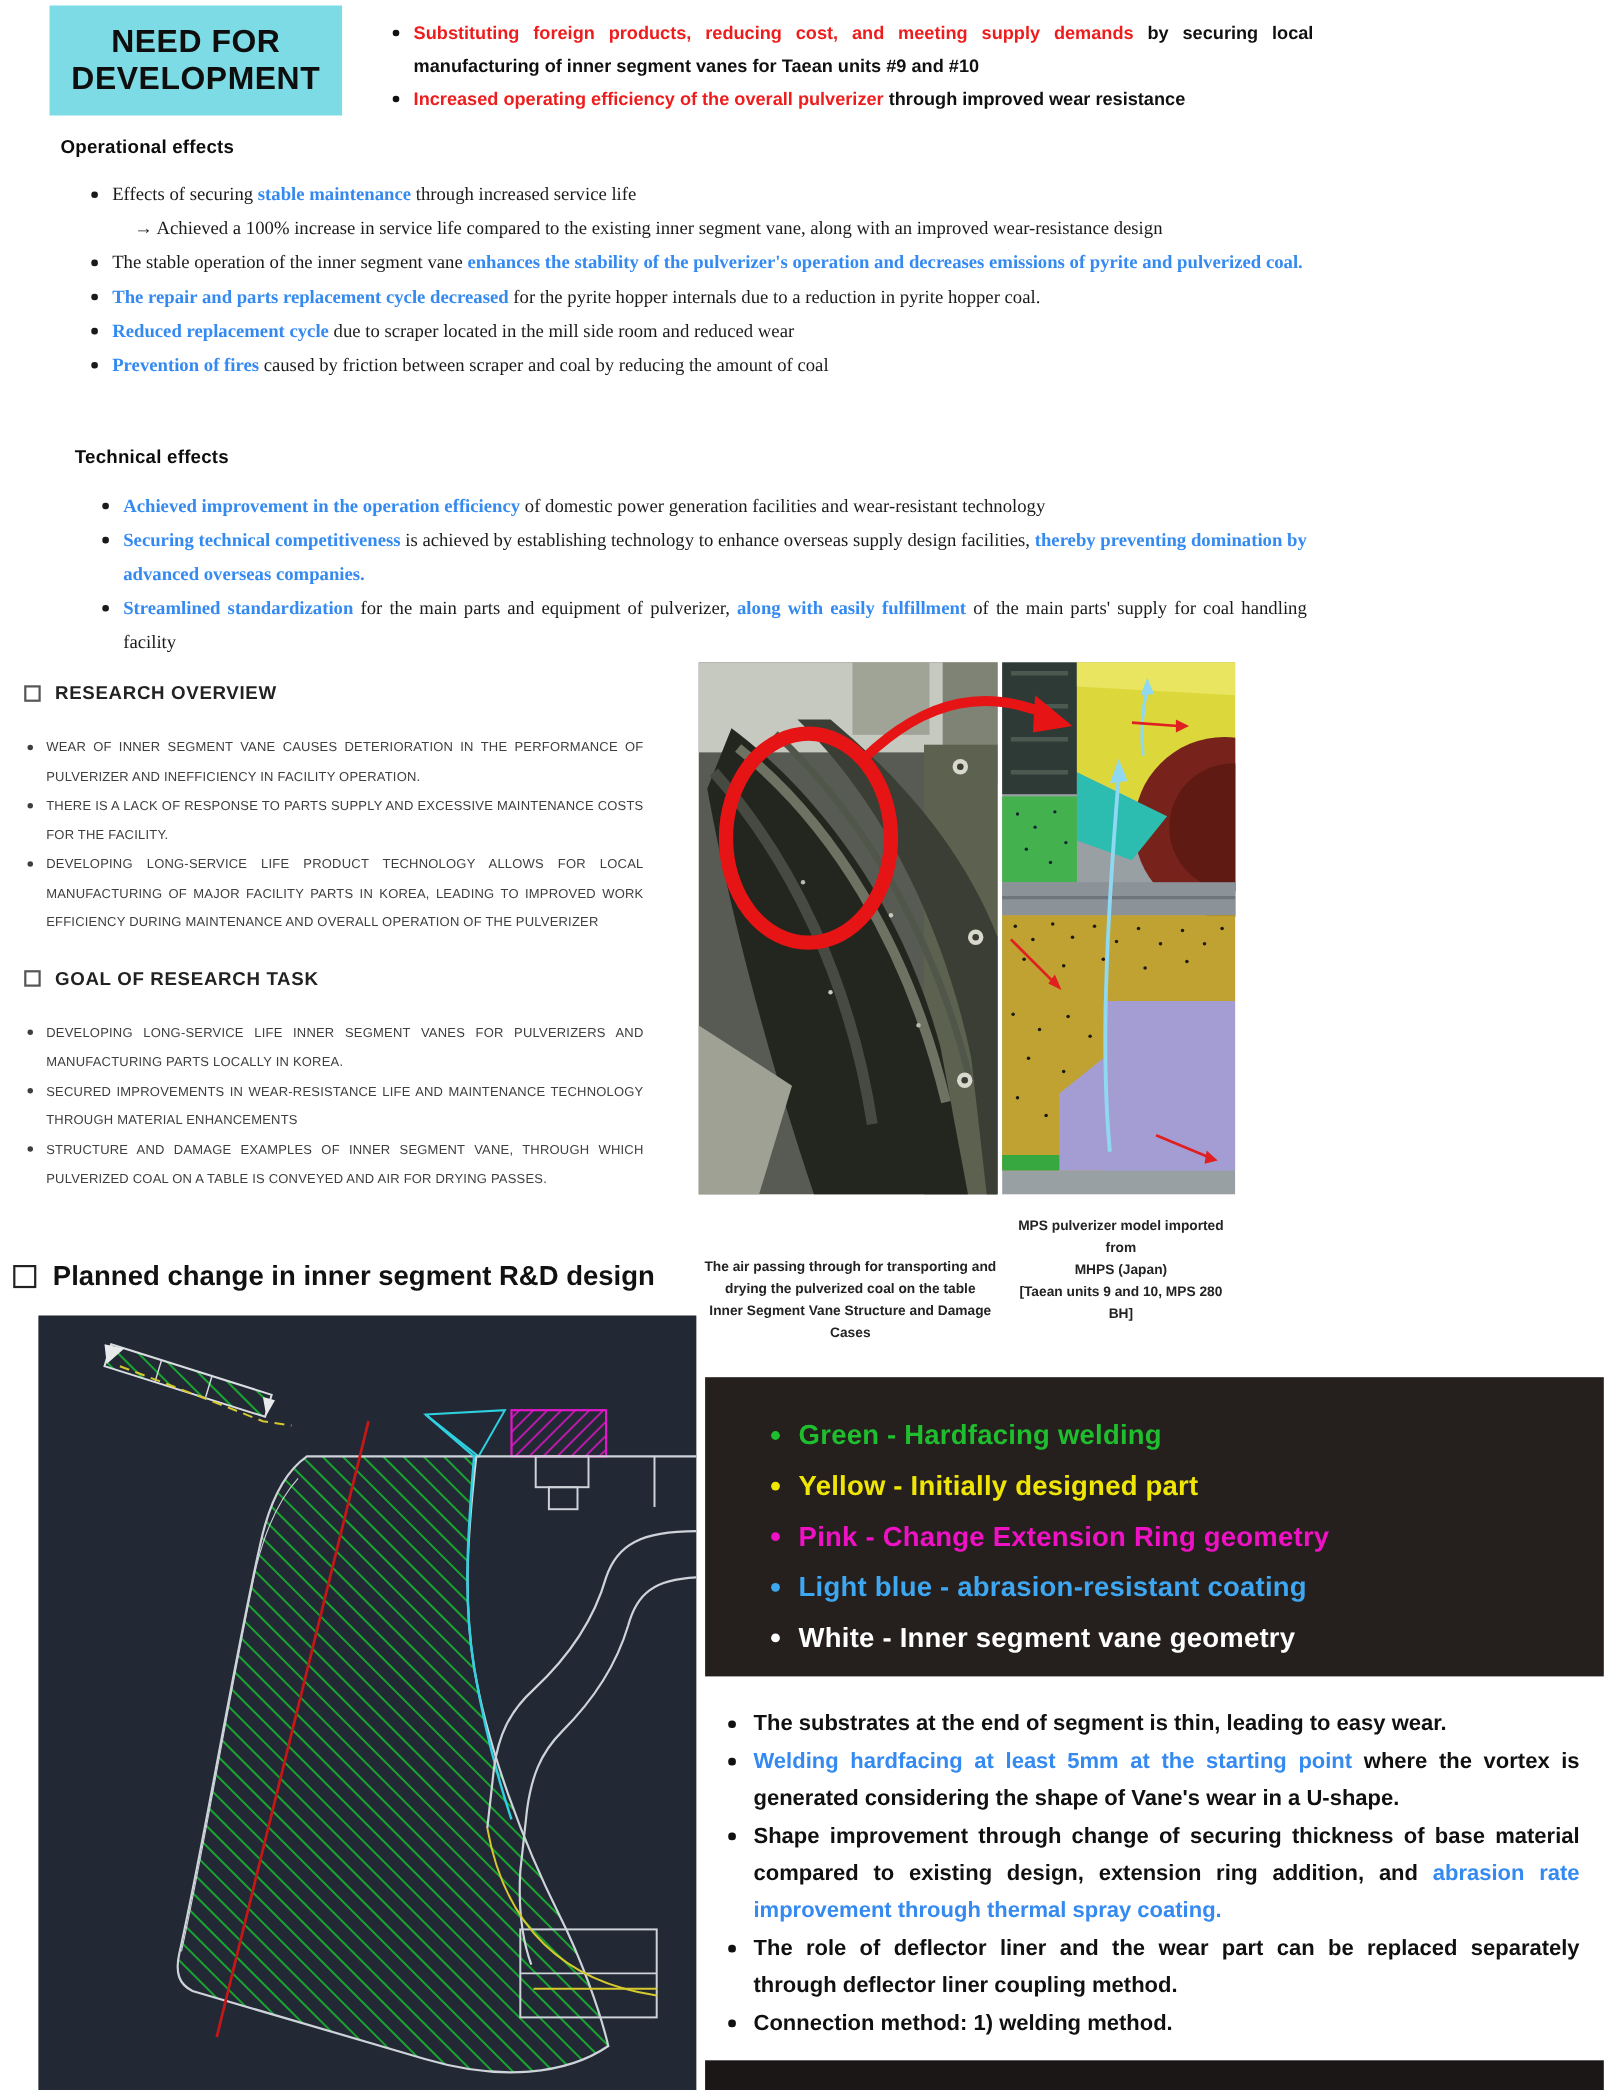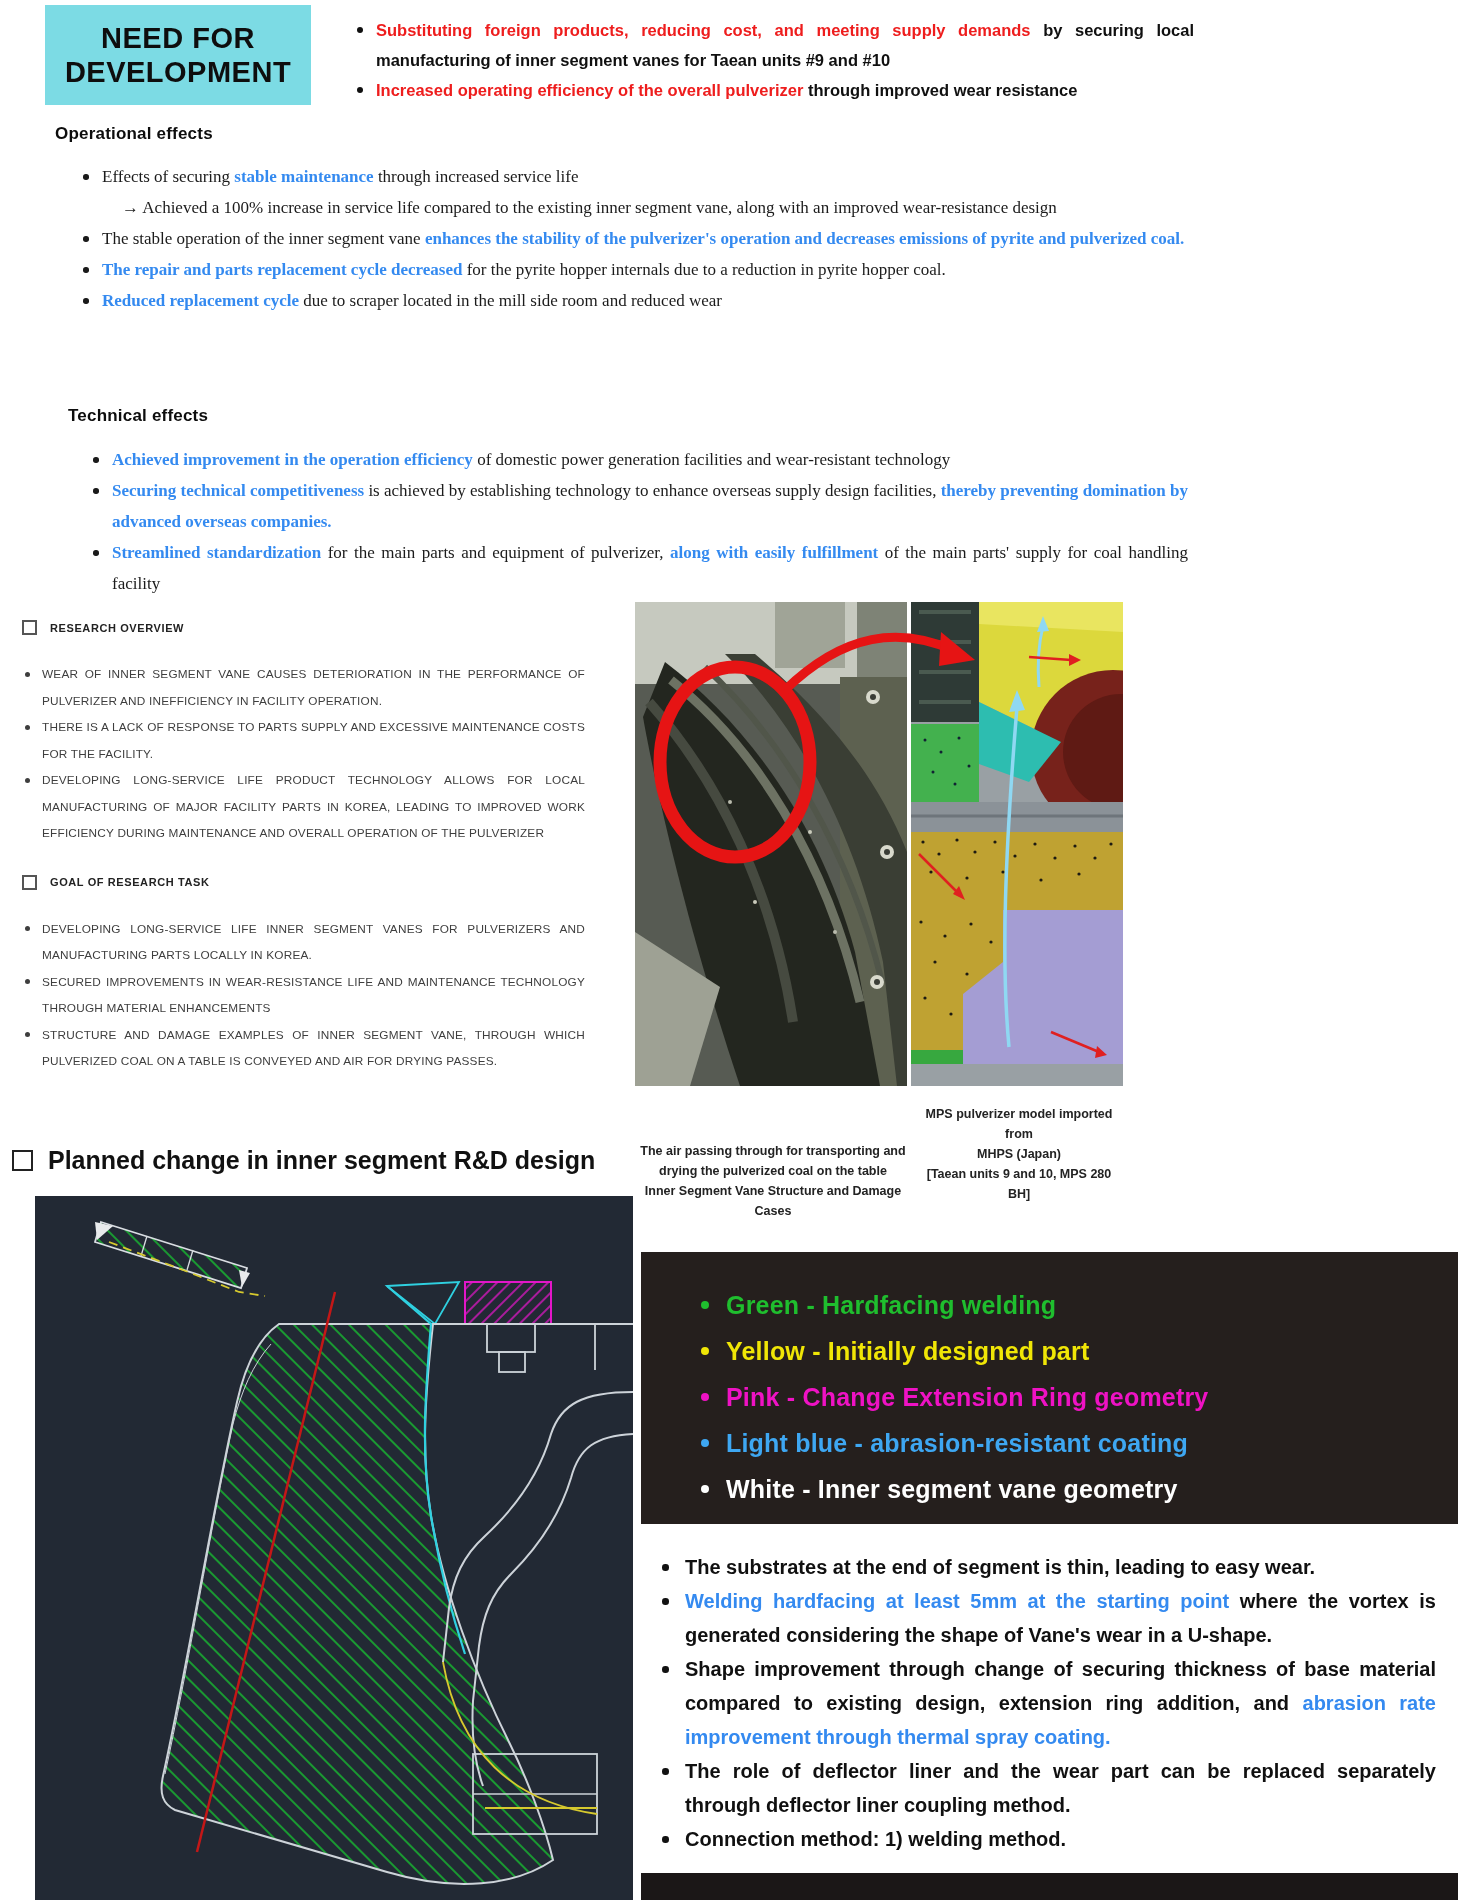--- a/index.html
+++ b/index.html
@@ -26,21 +26,21 @@
   .flow-list{position:absolute;font-size:17px;line-height:31px;text-align:justify;color:#1b1b1b;font-family:Liberation Serif, serif;}
   .flow-list .b-item{position:relative;padding-left:24px;}
   .flow-list .b-item::before{content:"";position:absolute;left:5px;top:13px;width:5.5px;height:5.5px;border-radius:50%;background:#1a1a1a;}
   .flow-list .b-item.sub{padding-left:44px;}
   .flow-list .b-item.sub::before{display:none;}
   .seg-red{color:var(--red);font-weight:700;}
   .seg-blue{color:var(--blue);font-weight:700;}
   .top-bullets .seg-plain{font-weight:700;color:#101010;}
   
   .left-col{position:absolute;left:22px;top:620px;width:563px;}
-  .mini-heading{display:flex;align-items:center;gap:13px;font-size:11px;font-weight:800;letter-spacing:.6px;color:#222;}
+  .mini-heading{display:flex;align-items:center;gap:13px;font-size:17px;font-weight:800;letter-spacing:.6px;color:#222;}
   .cbx{flex:0 0 auto;width:15px;height:15px;border:2px solid #555;background:transparent;}
   .up-list{margin-top:26px;font-size:11.8px;letter-spacing:.2px;line-height:26.5px;color:var(--gray-up);text-align:justify;}
   .up-list .u-item{position:relative;padding-left:20px;margin:0;}
   .up-list .u-item::before{content:"";position:absolute;left:3px;top:10.5px;width:5px;height:5px;border-radius:50%;background:#3e3e3e;}
   .goal-heading{margin-top:28px;}
   
   .photo{position:absolute;top:602px;height:484px;}
   .photo svg{display:block;width:100%;height:100%;}
   .overlay{position:absolute;left:635px;top:602px;width:488px;height:484px;pointer-events:none;}
   .caption{position:absolute;text-align:center;font-weight:700;font-size:12.5px;line-height:20px;color:#232323;}
@@ -70,20 +70,21 @@
   <div class="b-item"><span class="seg-red">Increased operating efficiency of the overall pulverizer</span><span class="seg-plain"> through improved wear resistance</span></div>
 </div>
 
 <h2 class="sec-heading" style="left:55px;top:124px;">Operational effects</h2>
 <div class="flow-list" style="left:78px;top:161px;width:1107px;">
   <div class="b-item"><span class="seg-plain">Effects of securing </span><span class="seg-blue">stable maintenance</span><span class="seg-plain"> through increased service life</span></div>
   <div class="b-item sub"><span class="seg-plain">→ Achieved a 100% increase in service life compared to the existing inner segment vane, along with an improved wear-resistance design</span></div>
   <div class="b-item"><span class="seg-plain">The stable operation of the inner segment vane </span><span class="seg-blue">enhances the stability of the pulverizer's operation and decreases emissions of pyrite and pulverized coal.</span></div>
   <div class="b-item"><span class="seg-blue">The repair and parts replacement cycle decreased</span><span class="seg-plain"> for the pyrite hopper internals due to a reduction in pyrite hopper coal.</span></div>
   <div class="b-item"><span class="seg-blue">Reduced replacement cycle</span><span class="seg-plain"> due to scraper located in the mill side room and reduced wear</span></div>
+  <div class="b-item"><span class="seg-blue">Prevention of fires</span><span class="seg-plain"> caused by friction between scraper and coal by reducing the amount of coal</span></div>
 </div>
 
 <h2 class="sec-heading" style="left:68px;top:406px;">Technical effects</h2>
 <div class="flow-list" style="left:88px;top:444px;width:1100px;">
   <div class="b-item"><span class="seg-blue">Achieved improvement in the operation efficiency</span><span class="seg-plain"> of domestic power generation facilities and wear-resistant technology</span></div>
   <div class="b-item"><span class="seg-blue">Securing technical competitiveness</span><span class="seg-plain"> is achieved by establishing technology to enhance overseas supply design facilities, </span><span class="seg-blue">thereby preventing domination by advanced overseas companies.</span></div>
   <div class="b-item"><span class="seg-blue">Streamlined standardization</span><span class="seg-plain"> for the main parts and equipment of pulverizer, </span><span class="seg-blue">along with easily fulfillment</span><span class="seg-plain"> of the main parts' supply for coal handling facility</span></div>
 </div>
 
 <div class="left-col">

